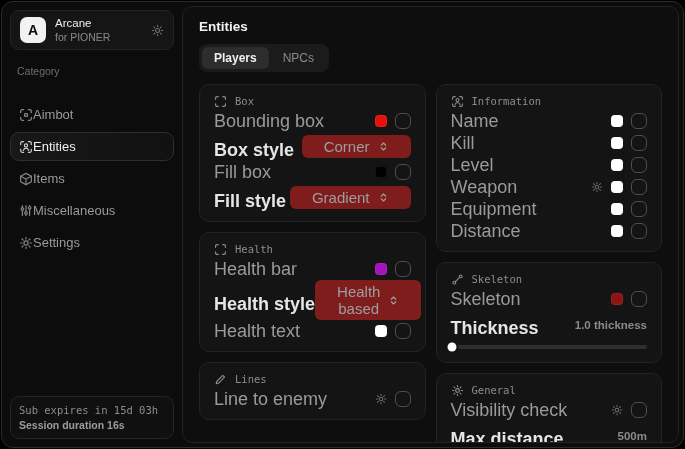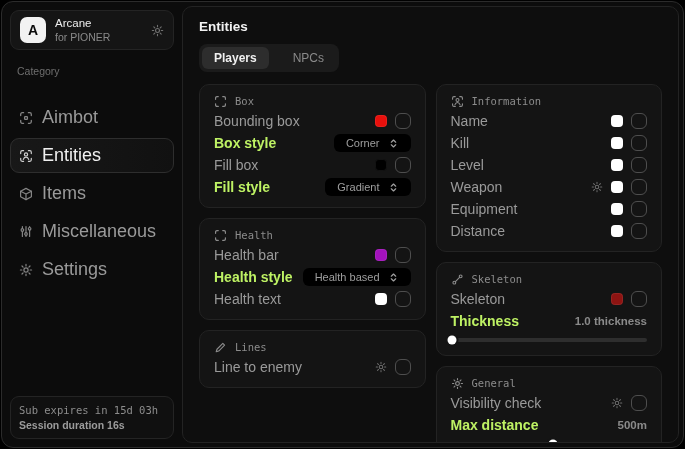--- a/index.html
+++ b/index.html
@@ -16,58 +16,58 @@
                background:#151515; border-radius:9px; padding:6px 9px; height:40px; }
   .logo-badge { width:26px; height:26px; border-radius:7px; background:#f2f2f2; color:#0b0b0b;
                 display:flex; align-items:center; justify-content:center;
                 font-weight:800; font-size:14px; flex:none; }
   .logo-text { line-height:1.15; }
   .logo-title { font-size:11.5px; font-weight:400; color:#ededed; }
   .logo-sub { font-size:10.5px; color:#8a8a8a; }
   .icon-btn { margin-left:auto; background:none; border:none; padding:0; color:#6f6f6f;
               display:flex; cursor:pointer; }
   .category { font-size:10.5px; color:#6e6e6e; margin:15px 0 20px 7px; }
-  .nav-item { display:flex; align-items:center; gap:9px; padding:6px 8px; border-radius:9px;
-              color:#9a9a9a; font-size:18px; border:1px solid transparent; margin-top:3px;
+  .nav-item { display:flex; align-items:center; padding:6px 8px; border-radius:9px;
+              color:#9a9a9a; font-size:13px; border:1px solid transparent; margin-top:3px;
               cursor:pointer; }
   .nav-item.active { color:#f0f0f0; border-color:#2e2e2e;
                      background:linear-gradient(90deg,#181818,#111111); }
   .nav-item .ic { color:inherit; opacity:.85; }
   .sidebar-footer { margin-top:auto; border:1px solid #242424; border-radius:9px;
                     padding:7px 8px; background:#101010; }
   .footer-line1 { font-family:"DejaVu Sans Mono",monospace; font-size:10.5px; color:#8d8d8d; }
   .footer-line2 { font-size:10.5px; font-weight:700; color:#9c9c9c; margin-top:3px; }
 
   
   .main { position:absolute; left:180px; top:4px; right:4px; bottom:4px;
           border:1px solid #232323; border-radius:10px; background:#0e0e0e;
           padding:12px 16px; overflow:hidden; }
   .main-title { font-size:13.5px; font-weight:700; color:#f2f2f2; }
-  .tabs { display:inline-flex; background:#1b1b1b; border-radius:8px; padding:3px; gap:12px;
+  .tabs { display:inline-flex; background:#1b1b1b; border-radius:8px; padding:3px; gap:2px;
           margin-top:10px; }
   .tab { font-size:12px; padding:4px 12px; border-radius:6px; color:#8a8a8a; border:none;
          background:none; cursor:pointer; font-family:inherit; }
   .tab.active { background:#2d2d2d; color:#f0f0f0; font-weight:600; }
   .columns { display:flex; gap:10px; margin-top:12px; align-items:flex-start; }
   .col { flex:1; display:flex; flex-direction:column; gap:10px; min-width:0; }
 
   .panel { background:#141414; border:1px solid #232323; border-radius:10px;
            padding:7px 14px 9px; }
   .panel-header { display:flex; align-items:center; gap:8px; color:#8c8c8c;
                   font-family:"DejaVu Sans Mono",monospace; font-size:10.5px; height:18px; }
   .row { display:flex; align-items:center; justify-content:space-between; min-height:22px; }
-  .label { font-size:14px; color:#9a9a9a; white-space:nowrap; }
-  .label.strong { color:#bef264; font-weight:600; }
+  .label { font-size:18px; color:#9a9a9a; white-space:nowrap; }
+  .label.strong { color:#e5e5e5; font-weight:600;margin-top:8px; }
   .controls { display:flex; align-items:center; gap:8px; }
   .swatch { width:12px; height:12px; border-radius:4px; display:inline-block;
             box-shadow:inset 0 0 0 1px rgba(255,255,255,.07); cursor:pointer; }
   .checkbox { width:16px; height:16px; border-radius:6px; border:1.5px solid #4e4e4e;
               display:inline-block; cursor:pointer; background:transparent; }
-  .dropdown { display:flex; align-items:center; gap:8px; background:#000000; border:none;
-              border-radius:6px; padding:3px 12px; color:#9e9e9e; font-size:11px;
+  .dropdown { display:flex; align-items:center; gap:8px; background:#7f1d1d; border:none;
+              border-radius:6px; padding:3px 22px; color:#9e9e9e; font-size:15px;
               font-family:inherit; cursor:pointer; }
   .mini-gear { color:#6e6e6e; display:flex; }
   .value { font-size:11.5px; color:#8a8a8a; font-weight:600; }
   .slider { position:relative; height:4px; background:#2e2e2e; border-radius:3px;
             margin:6px 0 4px; cursor:pointer; }
   .slider-fill { position:absolute; left:0; top:0; bottom:0; background:#f2f2f2;
                  border-radius:3px; }
   .slider-thumb { position:absolute; top:50%; width:9px; height:9px; background:#fff;
                   border-radius:50%; transform:translate(-50%,-50%);
                   box-shadow:0 0 0 2px #141414; }

